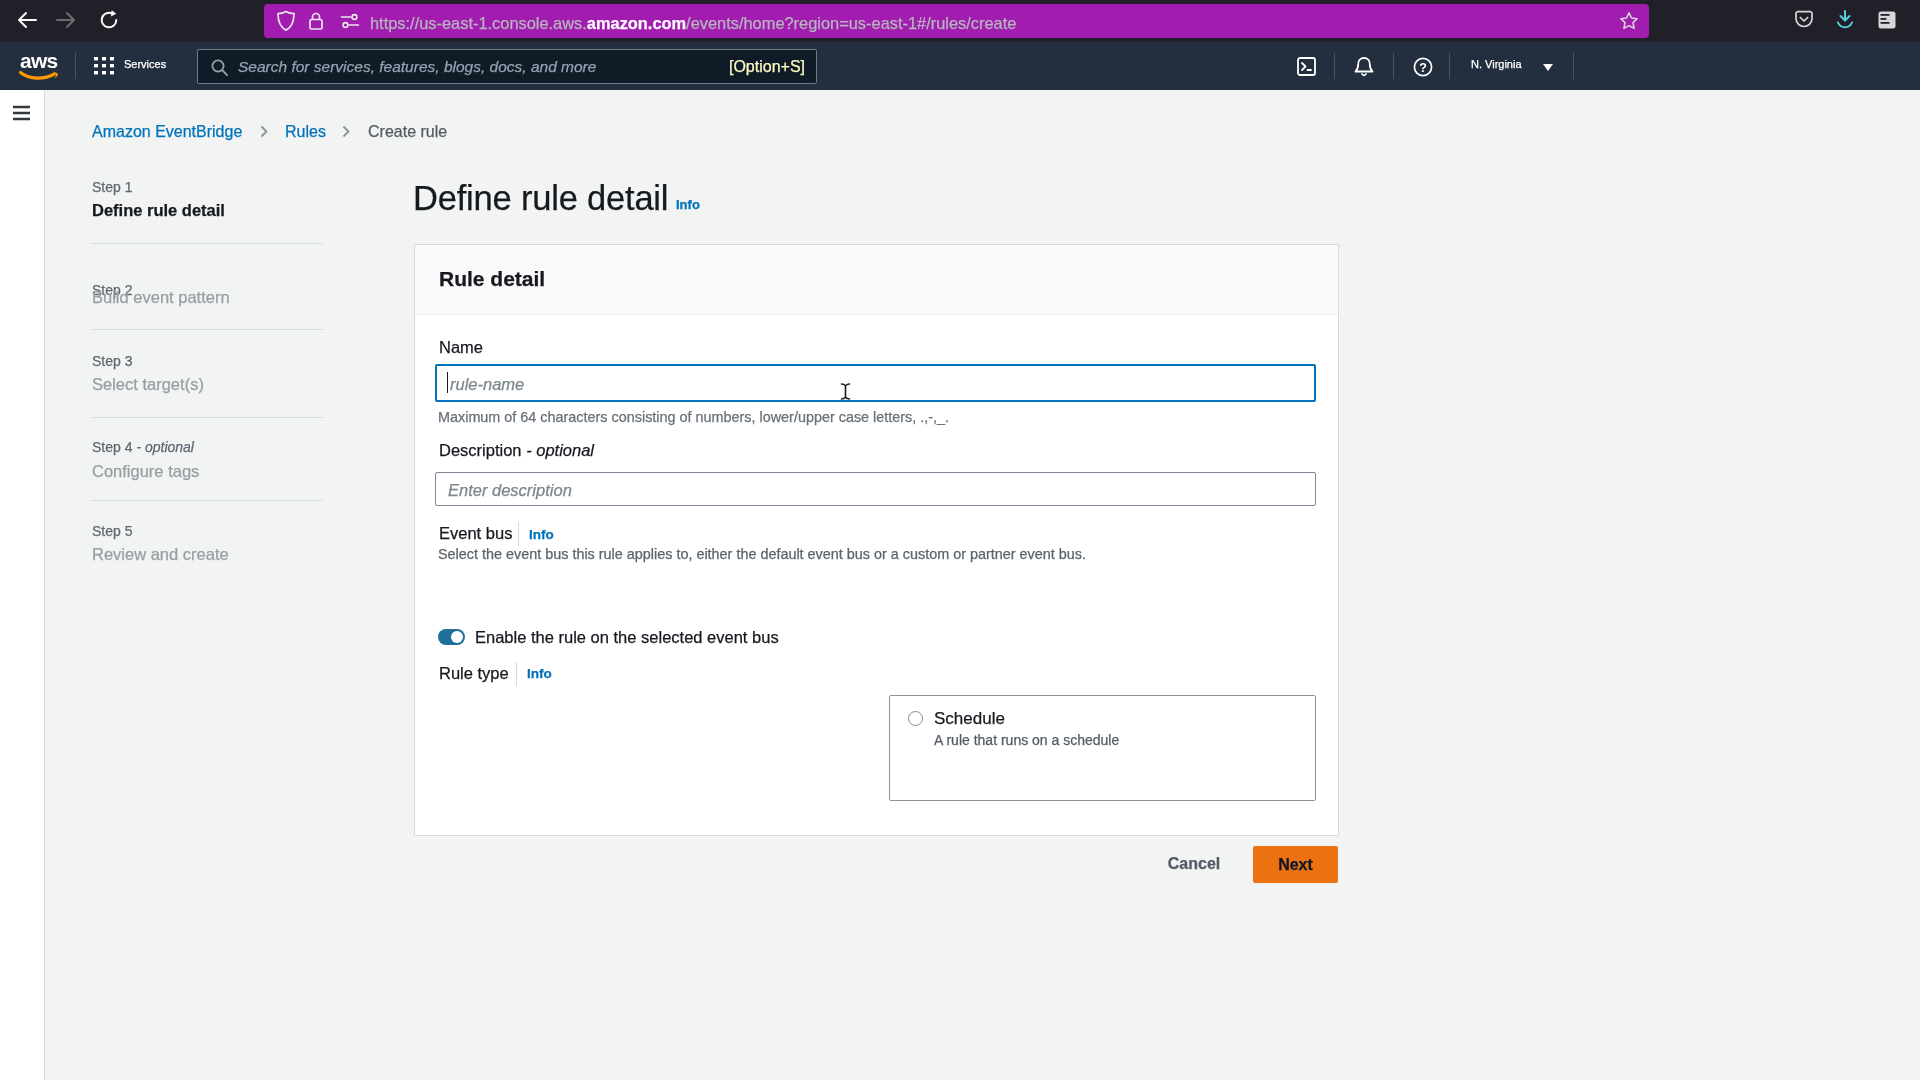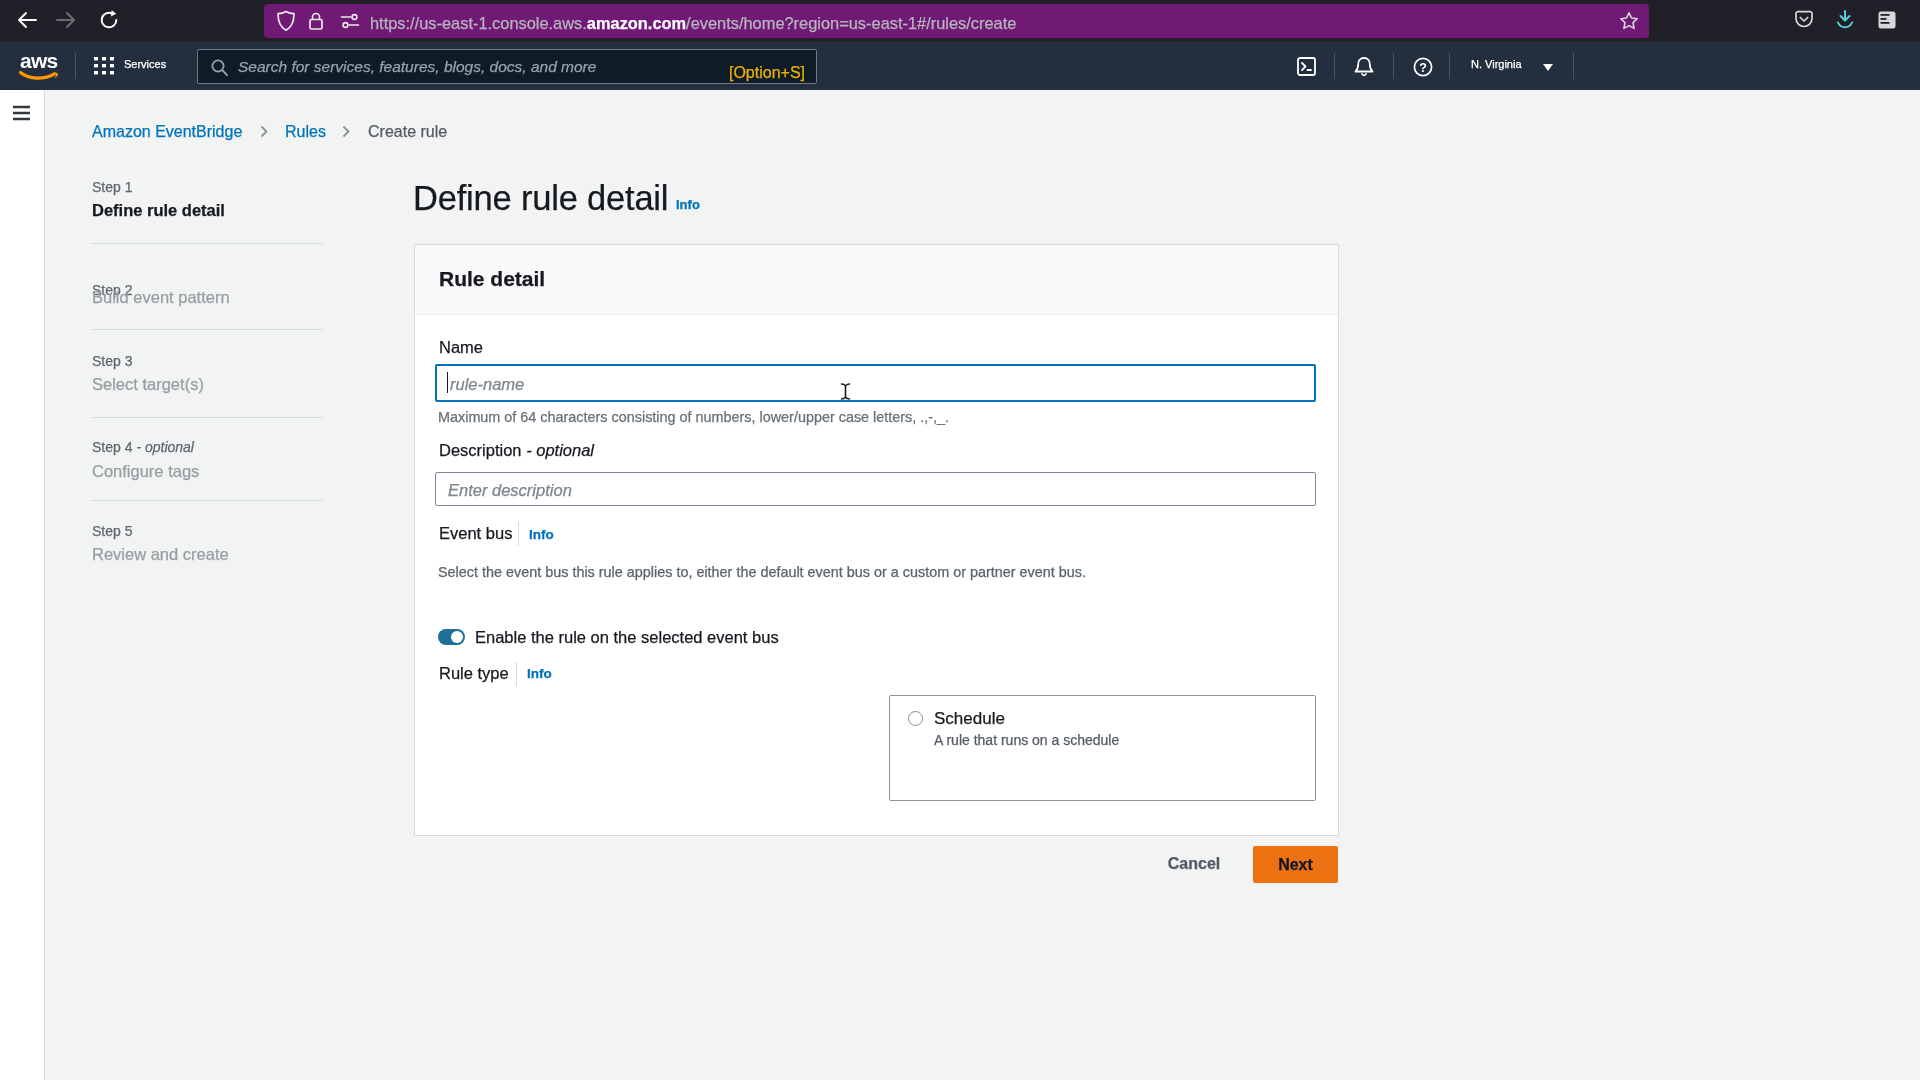--- a/index.html
+++ b/index.html
@@ -3,30 +3,30 @@
 <meta charset="utf-8">
 <style>
   * { margin:0; padding:0; box-sizing:border-box; }
   html,body { width:1920px; height:1080px; overflow:hidden; background:#f2f3f3;
     font-family:"Liberation Sans", sans-serif; -webkit-text-stroke:0.25px currentColor; }
   .abs { position:absolute; }
   #page { position:relative; width:1920px; height:1080px; }
 
   
   #browserbar { position:absolute; left:0; top:0; width:1920px; height:42px; background:#211f27; }
-  #urlfield { position:absolute; left:264px; top:4px; width:1385px; height:34px; background:#701a75; border-radius:4px; }
+  #urlfield { position:absolute; left:264px; top:4px; width:1385px; height:34px; background:#a21caf; border-radius:4px; }
   .urltext { position:absolute; top:10px; font-size:16.4px; color:#b6b5bd; white-space:nowrap; }
   .urltext .hl { color:#fbfbfe; font-weight:700; }
 
   
   #awsnav { position:absolute; left:0; top:42px; width:1920px; height:48px; background:#232f3e; }
   .navsep { position:absolute; width:1px; top:11px; height:26px; background:#48545f; }
   #searchbox { position:absolute; left:197px; top:7px; width:620px; height:35px; background:#0f1b26; border:1px solid #707a87; border-radius:2px; }
   #searchph { position:absolute; left:40px; top:8px; font-style:italic; font-size:15.5px; color:#95a3b0; }
-  #optionS { position:absolute; right:11px; top:14px; font-size:16px; color:#eab308; }
+  #optionS { position:absolute; right:11px; top:8px; font-size:16px; color:#fef9c3; }
   .navtext { color:#ffffff; font-size:11px; font-weight:400; }
 
   
   #content { position:absolute; left:0; top:90px; width:1920px; height:990px; background:#f2f3f3; }
   #leftstrip { position:absolute; left:0; top:0; width:45px; height:990px; background:#ffffff; border-right:1px solid #d5dbdb; }
 
   .crumb { font-size:16px; }
   .crumb a { color:#0073bb; text-decoration:none; }
   .crumb .cur { color:#545b64; }
 
@@ -222,21 +222,21 @@
       <div class="abs fieldhint" style="left:23px; top:164px;">Maximum of 64 characters consisting of numbers, lower/upper case letters, .,-,_.</div>
 
       <div class="abs label" style="left:24px; top:196px;">Description <span style="font-style:italic;">- optional</span></div>
       <div class="input" style="left:20px; top:227px; width:881px; height:34px; border:1px solid #7d8998;">
         <div class="abs ph" style="left:12px; top:8px;">Enter description</div>
       </div>
 
       <div class="abs label" style="left:24px; top:279px;">Event bus</div>
       <div class="vsep" style="left:103px; top:277px;"></div>
       <div class="abs infolink" style="left:114px; top:282px;">Info</div>
-      <div class="abs formdesc" style="left:23px; top:319px;">Select the event bus this rule applies to, either the default event bus or a custom or partner event bus.</div>
+      <div class="abs formdesc" style="left:23px; top:301px;">Select the event bus this rule applies to, either the default event bus or a custom or partner event bus.</div>
 
 
       <div class="abs" style="left:23px; top:384px; width:27px; height:16px; background:#1f6f99; border-radius:8px;">
         <div class="abs" style="right:2px; top:2px; width:12px; height:12px; background:#ffffff; border-radius:50%;"></div>
       </div>
       <div class="abs label" style="left:60px; top:383px;">Enable the rule on the selected event bus</div>
 
       <div class="abs label" style="left:24px; top:419px;">Rule type</div>
       <div class="vsep" style="left:101px; top:417px;"></div>
       <div class="abs infolink" style="left:112px; top:421px;">Info</div>

